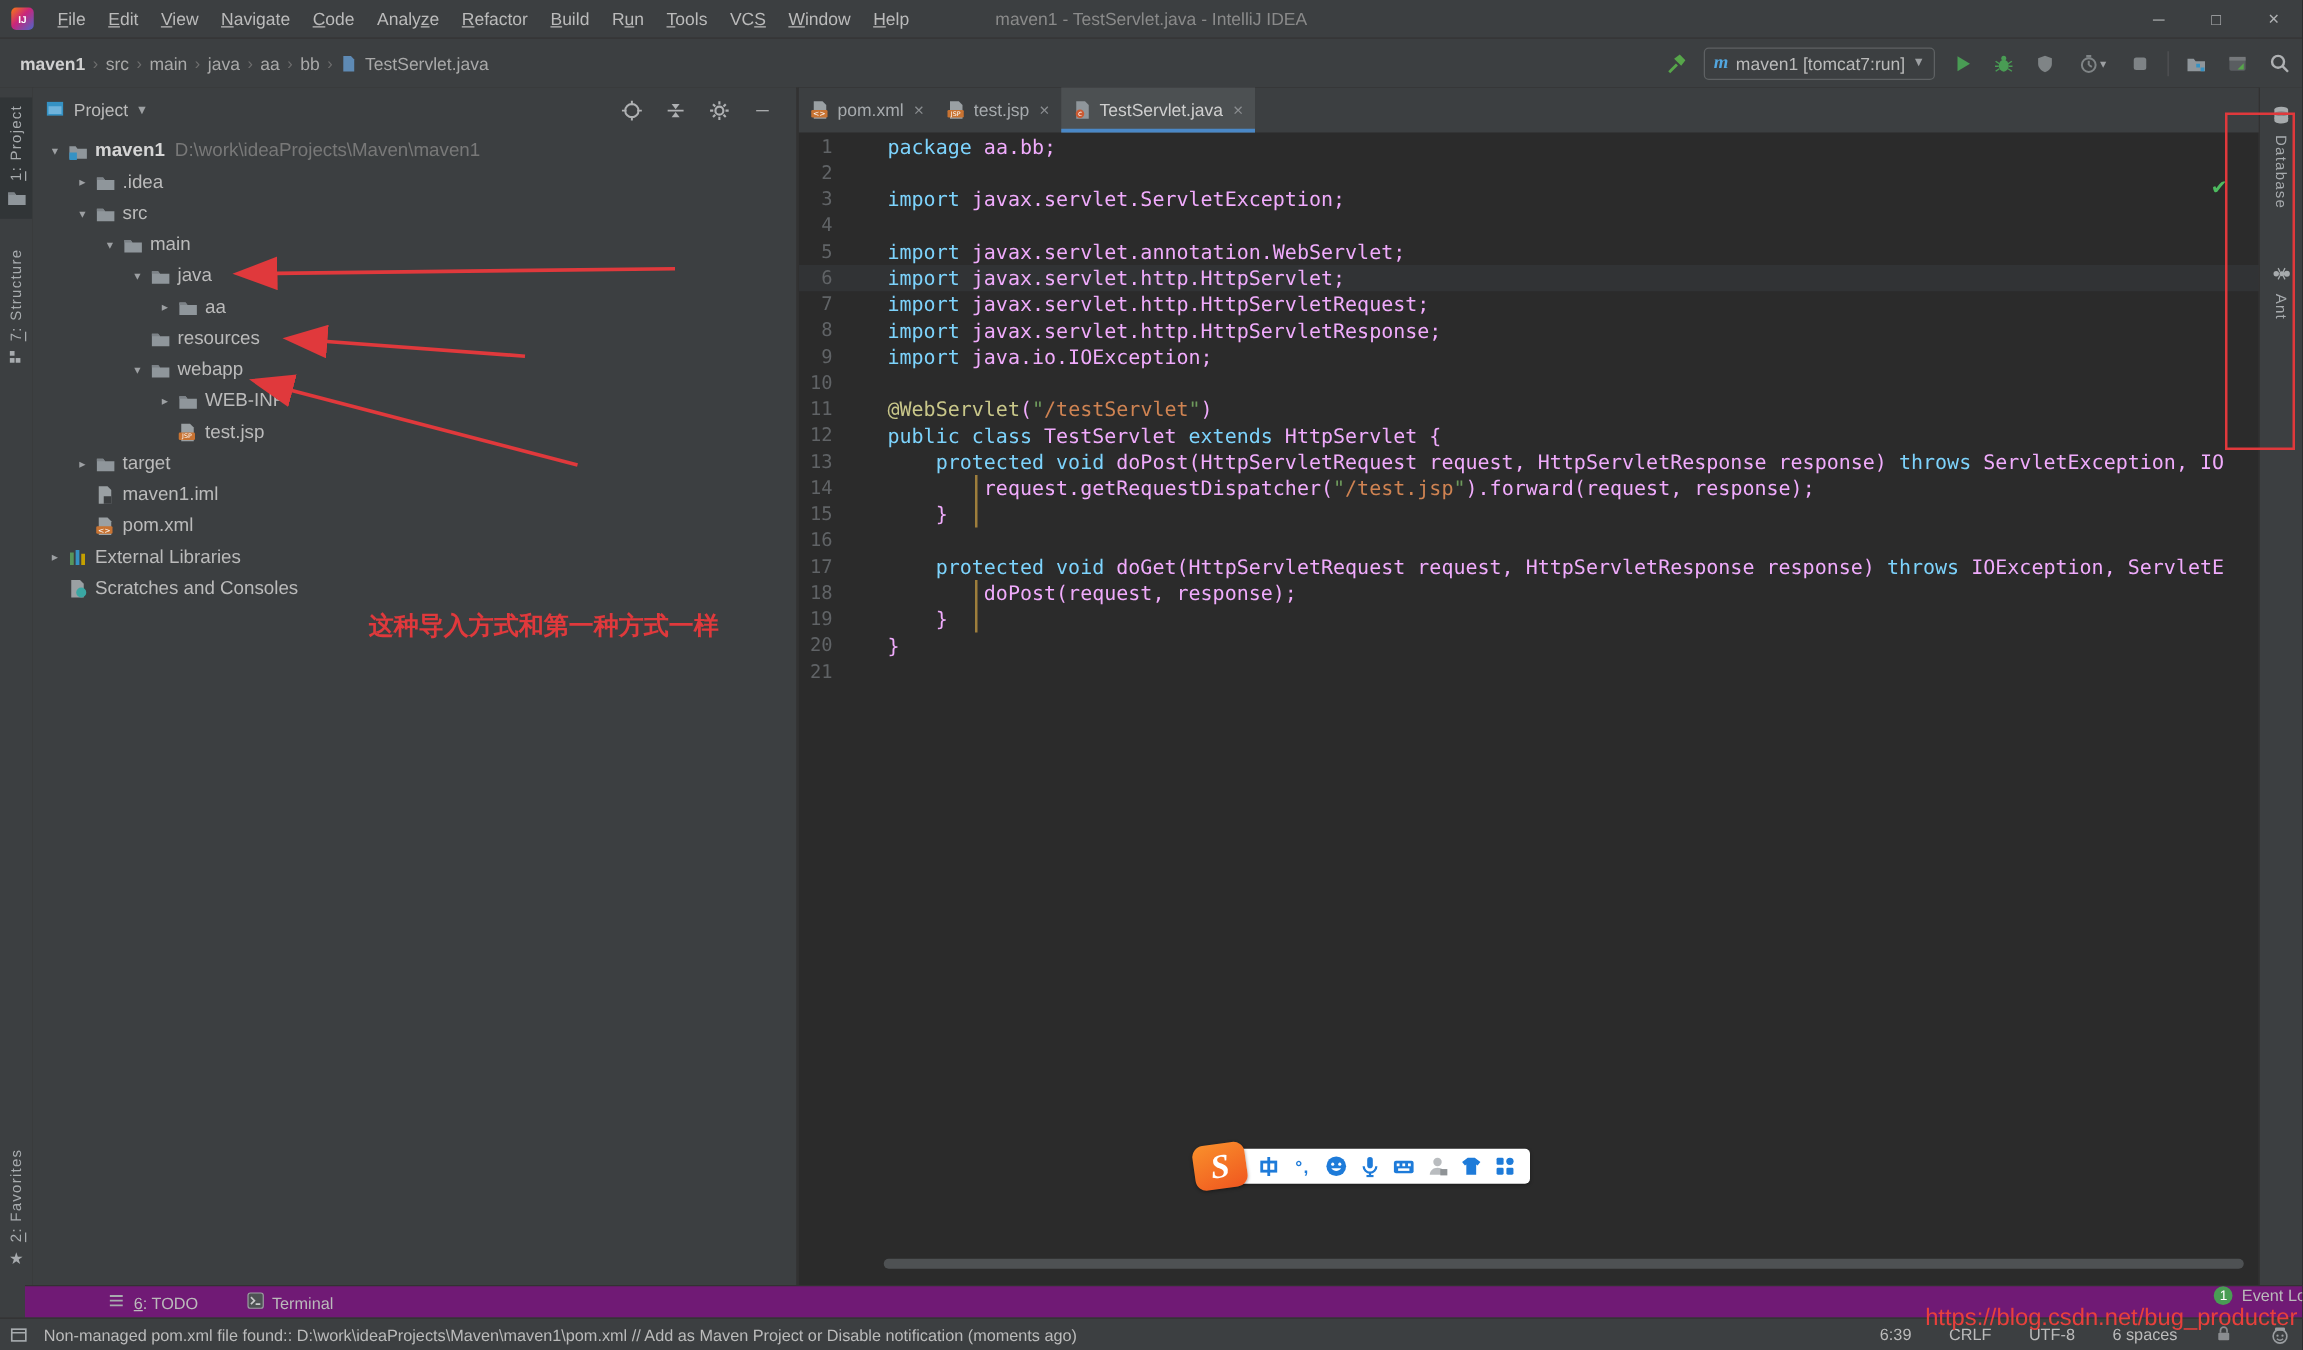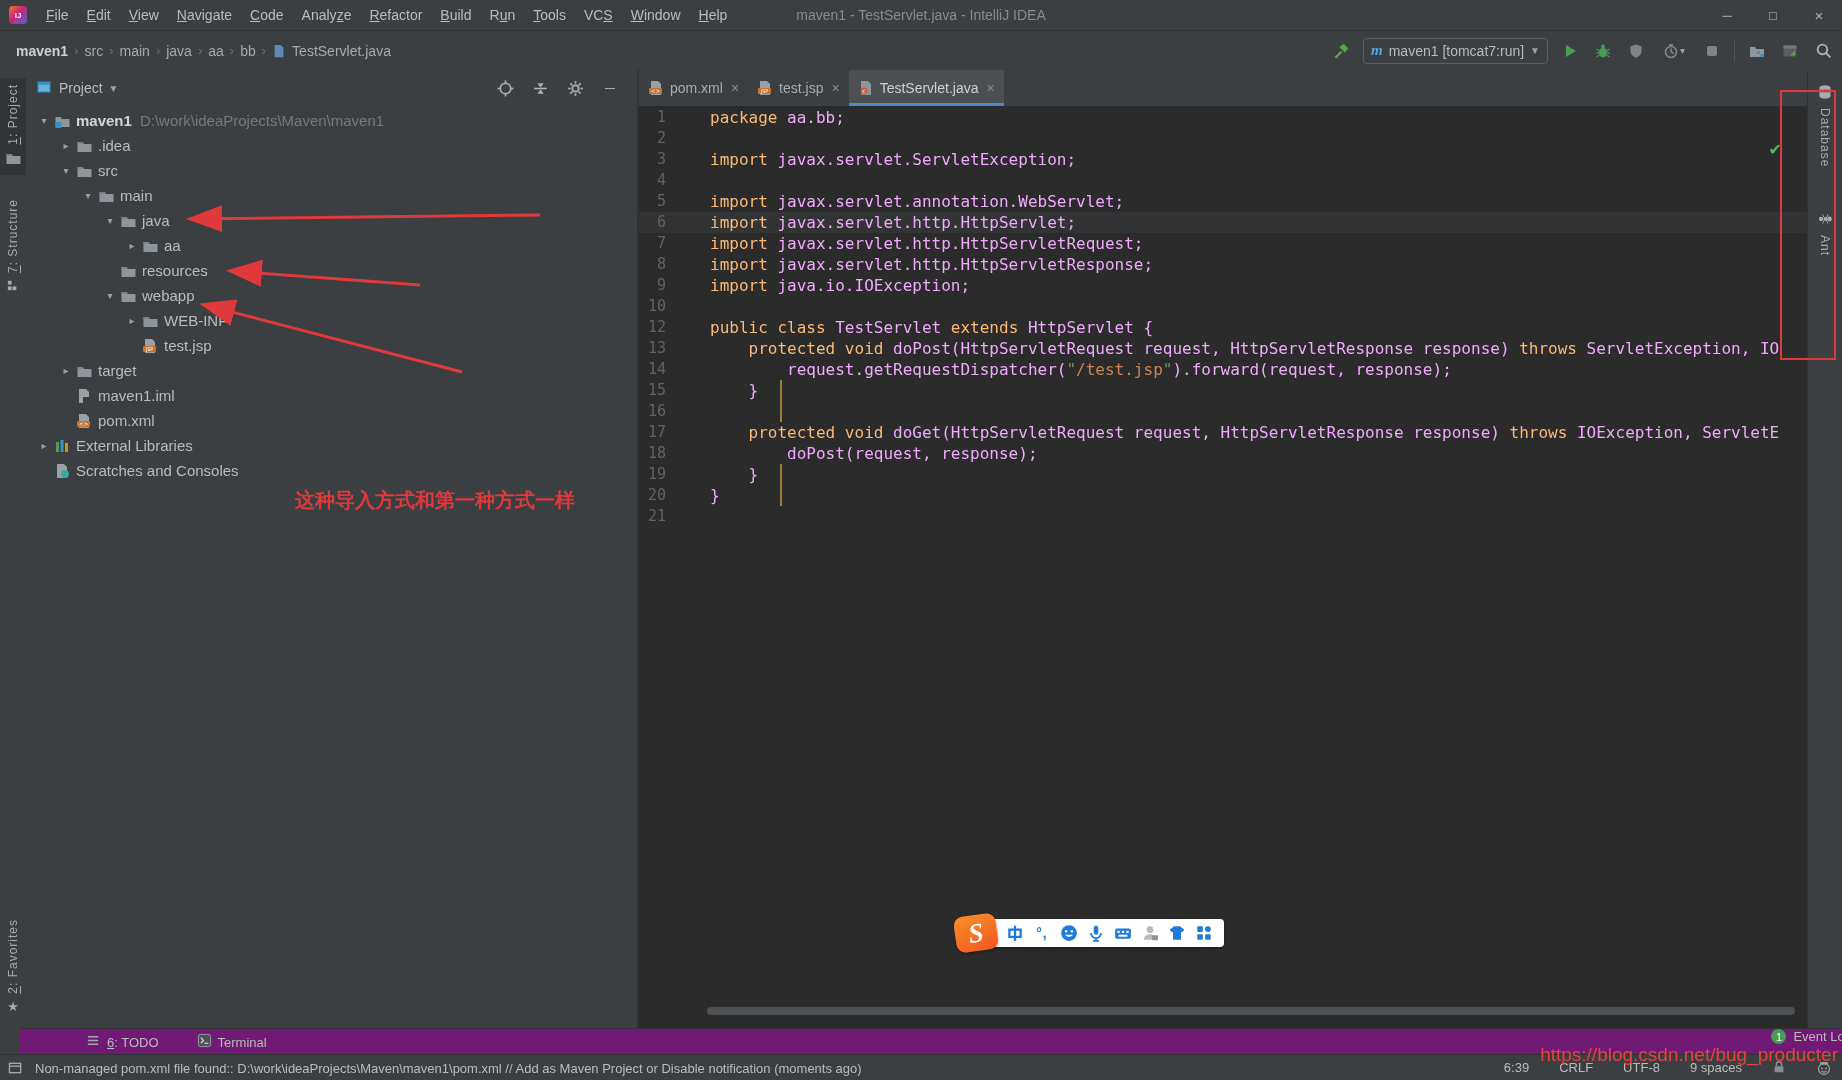--- a/index.html
+++ b/index.html
@@ -58,21 +58,21 @@
   .tabbar{position:absolute;left:0;top:0;width:100%;height:36px;background:#3C3F41;display:flex;}
   .tab{display:flex;align-items:center;gap:6px;padding:0 9px;height:36px;color:#A7ABAE;position:relative;font-size:14px;}
   .tab.active{background:#4C5052;color:#CFCFCF;}
   .tab.active::after{content:"";position:absolute;left:0;bottom:0;width:100%;height:3px;background:#4A88C7;}
   .tclose{color:#8A8D90;font-size:14px;margin-left:2px;}
   .code{position:absolute;left:0;top:37px;width:100%;height:885px;overflow:hidden;
         font-family:"DejaVu Sans Mono",monospace;font-size:16px;line-height:21px;}
   .cline{height:21px;white-space:pre;display:flex;}
   .cline.cur{background:#313335;}
   .lnum{flex:none;display:inline-block;width:27px;text-align:right;color:#606366;font-size:15px;margin-right:44px;}
-  .tk{color:#fdba74;} .tp{color:#f0abfc;} .ta{color:#C9C78A;} .ts{color:#CF8352;} .tq{color:#6E9A5C;}
+  .tk{color:#7dd3fc;} .tp{color:#f0abfc;} .ta{color:#C9C78A;} .ts{color:#CF8352;} .tq{color:#6E9A5C;}
   .iguide{position:absolute;width:2px;background:#9E7E3C;left:141px;}
   .estripe{position:absolute;right:0;top:37px;width:13px;height:885px;}
   .echeck{position:absolute;right:26px;top:33px;color:#4DBB5F;font-size:16px;font-family:"DejaVu Sans",sans-serif;}
   .hscroll{position:absolute;left:68px;bottom:13px;height:8px;width:1088px;background:#55585B;border-radius:4px;opacity:.85;}
   
   .ime{position:absolute;left:955px;top:915px;display:flex;align-items:center;z-index:60;}
   .ime-logo{width:42px;height:36px;background:linear-gradient(160deg,#F98F2B,#F0571F);border-radius:9px;transform:rotate(-8deg);
             display:flex;align-items:center;justify-content:center;color:#fff;font-family:"Liberation Serif",serif;
             font-style:italic;font-weight:bold;font-size:27px;box-shadow:0 1px 3px rgba(0,0,0,.4);}
   .ime-bar{margin-left:-6px;background:#fff;border-radius:4px;height:28px;display:flex;align-items:center;gap:7px;
@@ -486,20 +486,21 @@
           <div class="cline"><span class="lnum">1</span><span class="ltext"><span class="tk">package</span><span class="tp"> aa.bb;</span></span></div>
           <div class="cline"><span class="lnum">2</span><span class="ltext"></span></div>
           <div class="cline"><span class="lnum">3</span><span class="ltext"><span class="tk">import</span><span class="tp"> javax.servlet.ServletException;</span></span></div>
           <div class="cline"><span class="lnum">4</span><span class="ltext"></span></div>
           <div class="cline"><span class="lnum">5</span><span class="ltext"><span class="tk">import</span><span class="tp"> javax.servlet.annotation.WebServlet;</span></span></div>
           <div class="cline cur"><span class="lnum">6</span><span class="ltext"><span class="tk">import</span><span class="tp"> javax.servlet.http.HttpServlet;</span></span></div>
           <div class="cline"><span class="lnum">7</span><span class="ltext"><span class="tk">import</span><span class="tp"> javax.servlet.http.HttpServletRequest;</span></span></div>
           <div class="cline"><span class="lnum">8</span><span class="ltext"><span class="tk">import</span><span class="tp"> javax.servlet.http.HttpServletResponse;</span></span></div>
           <div class="cline"><span class="lnum">9</span><span class="ltext"><span class="tk">import</span><span class="tp"> java.io.IOException;</span></span></div>
           <div class="cline"><span class="lnum">10</span><span class="ltext"></span></div>
+          <div class="cline"><span class="lnum">11</span><span class="ltext"><span class="ta">@WebServlet</span><span class="tp">(</span><span class="tq">"</span><span class="ts">/testServlet</span><span class="tq">"</span><span class="tp">)</span></span></div>
           <div class="cline"><span class="lnum">12</span><span class="ltext"><span class="tk">public class</span><span class="tp"> TestServlet </span><span class="tk">extends</span><span class="tp"> HttpServlet {</span></span></div>
           <div class="cline"><span class="lnum">13</span><span class="ltext"><span class="tp">    </span><span class="tk">protected void</span><span class="tp"> doPost(HttpServletRequest request, HttpServletResponse response) </span><span class="tk">throws</span><span class="tp"> ServletException, IO</span></span></div>
           <div class="cline"><span class="lnum">14</span><span class="ltext"><span class="tp">        request.getRequestDispatcher(</span><span class="tq">"</span><span class="ts">/test.jsp</span><span class="tq">"</span><span class="tp">).forward(request, response);</span></span></div>
           <div class="cline"><span class="lnum">15</span><span class="ltext"><span class="tp">    }</span></span></div>
           <div class="cline"><span class="lnum">16</span><span class="ltext"></span></div>
           <div class="cline"><span class="lnum">17</span><span class="ltext"><span class="tp">    </span><span class="tk">protected void</span><span class="tp"> doGet(HttpServletRequest request, HttpServletResponse response) </span><span class="tk">throws</span><span class="tp"> IOException, ServletE</span></span></div>
           <div class="cline"><span class="lnum">18</span><span class="ltext"><span class="tp">        doPost(request, response);</span></span></div>
           <div class="cline"><span class="lnum">19</span><span class="ltext"><span class="tp">    }</span></span></div>
           <div class="cline"><span class="lnum">20</span><span class="ltext"><span class="tp">}</span></span></div>
           <div class="cline"><span class="lnum">21</span><span class="ltext"></span></div>
@@ -635,21 +636,21 @@
         <svg width="15" height="15" viewBox="0 0 16 16" xmlns="http://www.w3.org/2000/svg">
           <rect x="1.5" y="2.5" width="12" height="10" fill="none" stroke="#A7ABAE" stroke-width="1.4"></rect>
           <line x1="1.5" y1="5.5" x2="13.5" y2="5.5" stroke="#A7ABAE" stroke-width="1.4"></line>
         </svg>
       </span>
     <span class="sb-msg">Non-managed pom.xml file found:: D:\work\ideaProjects\Maven\maven1\pom.xml // Add as Maven Project or Disable notification (moments ago)</span>
     <div class="sb-right" id="sbright">
         <span>6:39</span>
         <span>CRLF</span>
         <span>UTF-8</span>
-        <span>9 spaces</span>
+        <span>6 spaces</span>
         <span style="display: flex;">
           <svg width="14" height="14" viewBox="0 0 16 16" xmlns="http://www.w3.org/2000/svg">
             <rect x="3" y="7" width="10" height="7" rx="1" fill="#8A8D90"></rect>
             <path d="M5 7V5a3 3 0 016 0v2" fill="none" stroke="#8A8D90" stroke-width="1.6"></path>
           </svg>
         </span>
         <span style="display: flex;">
           <svg width="16" height="16" viewBox="0 0 16 16" xmlns="http://www.w3.org/2000/svg">
             <circle cx="8" cy="9" r="5.5" fill="none" stroke="#9A9DA0" stroke-width="1.3"></circle>
             <rect x="4" y="2" width="8" height="2.5" rx="1" fill="#9A9DA0"></rect>

